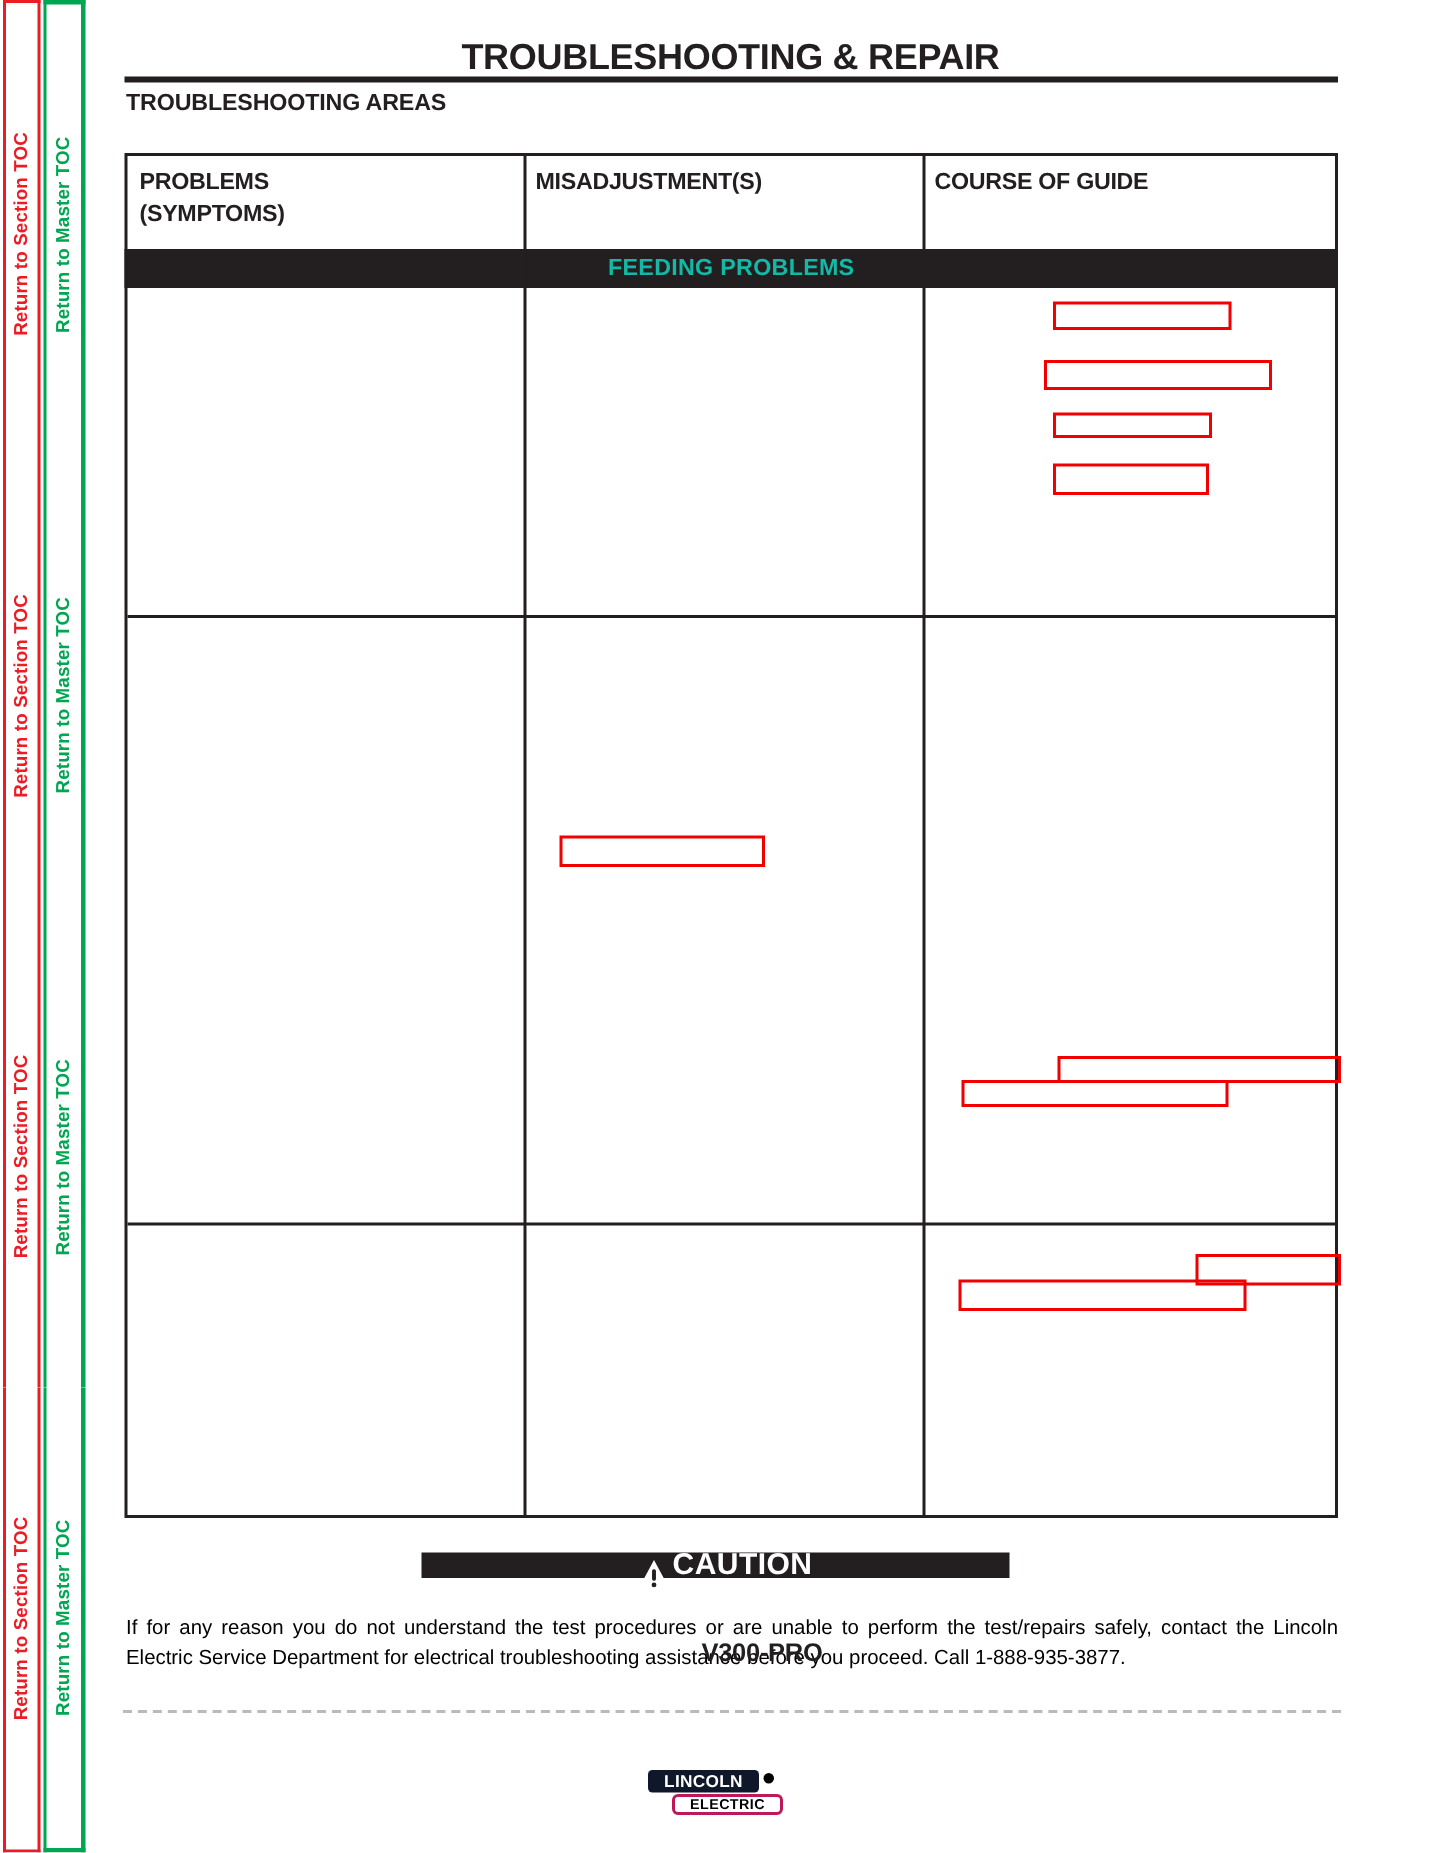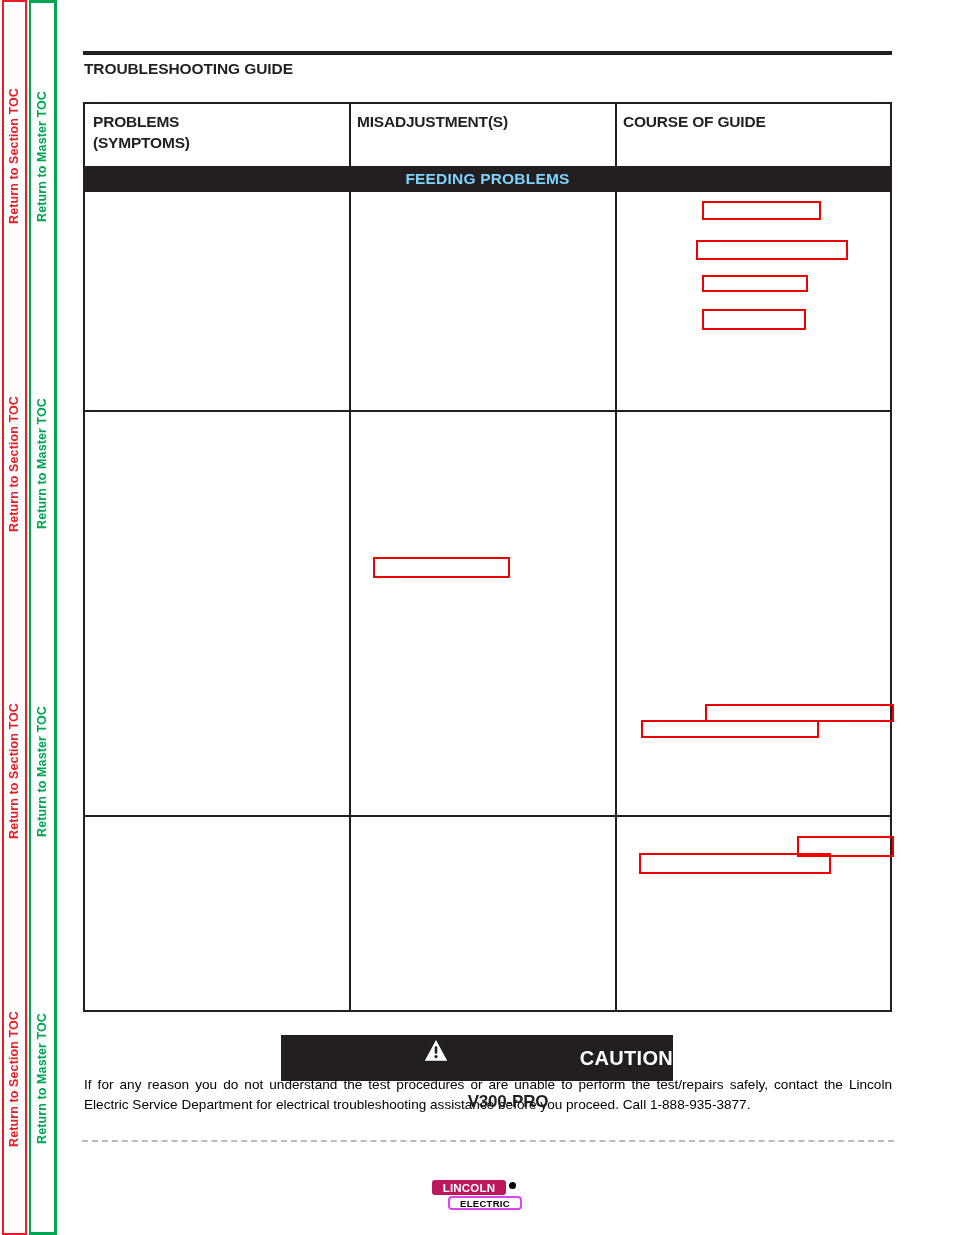--- a/index.html
+++ b/index.html
@@ -134,21 +134,21 @@
   .th.h1 { left: 8px;   width: 250px; }
   .th.h2 { left: 272px; width: 250px; }
   .th.h3 { left: 538px; width: 260px; }
 
   #section-band {
     position: absolute;
     left: -2px; top: 62px;
     width: 809px;
     height: 26px;
     background: #231f20;
-    color: #7dd3fc;
+    color: #14b8a6;
     font-size: 15.5px;
     font-weight: bold;
     display: flex;
     align-items: center;
     justify-content: center;
     letter-spacing: 0.2px;
   }
 
   .hdiv {
     position: absolute;
@@ -166,25 +166,25 @@
     box-sizing: border-box;
     border: 2px solid #f20000;
     background: transparent;
   }
 
   
   #caution-box {
     position: absolute;
     left: 219px; top: 1035px;
     width: 392px;
-    height: 46px;
-    background: #231f20;
-    display: flex;
-    align-items: center;
-    justify-content: flex-end;
+    height: 17px;
+    background: #231f20;
+    display: flex;
+    align-items: center;
+    justify-content: center;
   }
   #caution-icon {
     position: absolute;
     left: 143px; top: 4px;
     width: 24px; height: 23px;
   }
   #caution-label {
     color: #ffffff;
     font-size: 20px;
     font-weight: bold;
@@ -223,21 +223,21 @@
   #footer-logo {
     position: absolute;
     left: 370px; top: 1180px;
     width: 92px;
     height: 34px;
   }
   #logo-lincoln {
     position: absolute;
     left: 0; top: 0;
     width: 74px; height: 15px;
-    background: #be185d;
+    background: #0f172a;
     border-radius: 3px;
     color: #ffffff;
     font-size: 11.5px;
     font-weight: bold;
     letter-spacing: 0.2px;
     display: flex;
     align-items: center;
     justify-content: center;
   }
   #logo-reg {
@@ -245,21 +245,21 @@
     left: 77px; top: 2px;
     width: 7px; height: 7px;
     border-radius: 50%;
     background: #000000;
   }
   #logo-electric {
     position: absolute;
     left: 16px; top: 16px;
     width: 74px; height: 14px;
     box-sizing: border-box;
-    border: 2px solid #d946ef;
+    border: 2px solid #be185d;
     border-radius: 4px;
     background: #ffffff;
     color: #000000;
     font-size: 9.5px;
     font-weight: bold;
     letter-spacing: 0.3px;
     display: flex;
     align-items: center;
     justify-content: center;
   }
@@ -293,22 +293,23 @@
         <span>Return to Master TOC</span>
       </div>
     <div class="toc-tab">
         <span>Return to Master TOC</span>
       </div>
   </div>
 </div>
 
 <div id="page">
 
+  <div id="page-title">TROUBLESHOOTING &amp; REPAIR</div>
   <div id="title-rule"></div>
-  <div id="guide-heading">TROUBLESHOOTING GUIDE</div>
+  <div id="guide-heading">TROUBLESHOOTING AREAS</div>
 
   <div id="ts-table">
 
     <div id="thead">
       <div class="th h1">
         <div>PROBLEMS</div>
         <div>(SYMPTOMS)</div>
       </div>
       <div class="th h2">
         <div>MISADJUSTMENT(S)</div>

